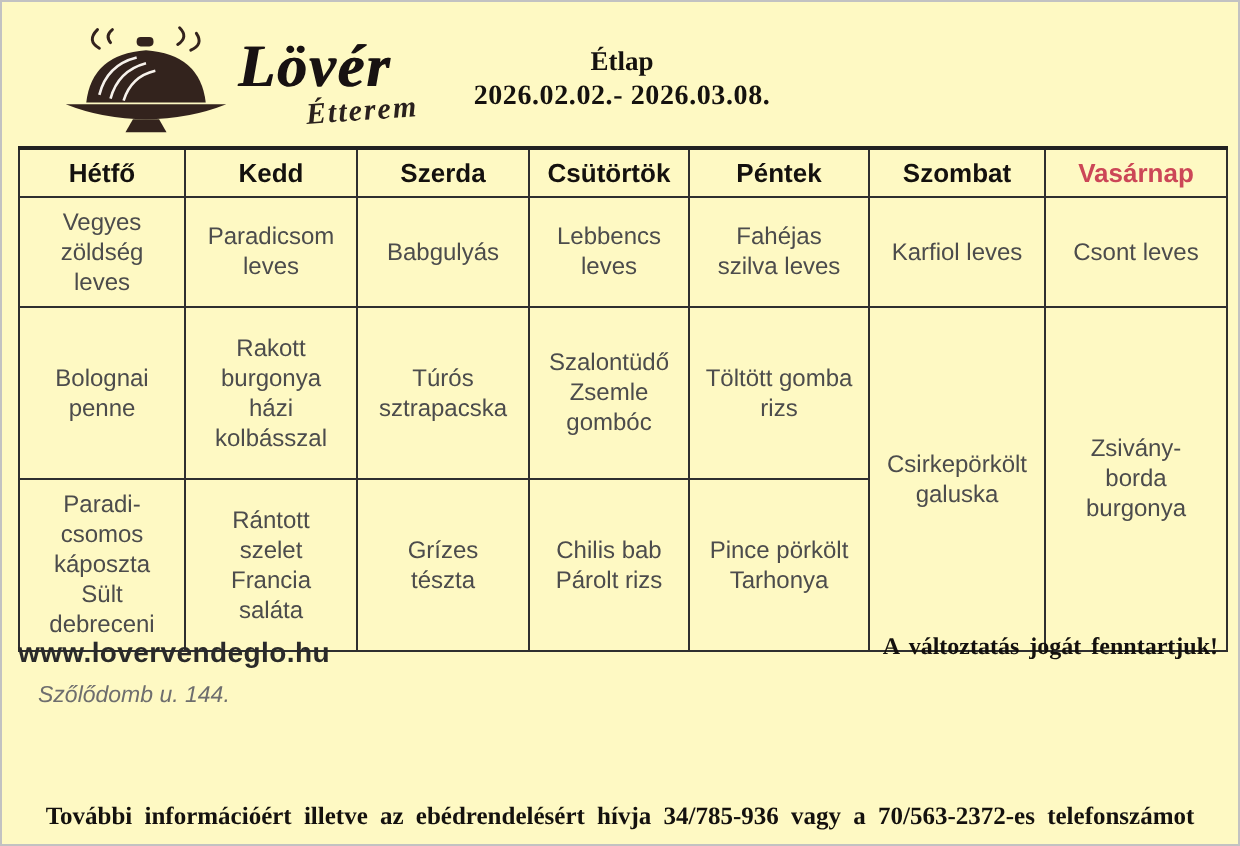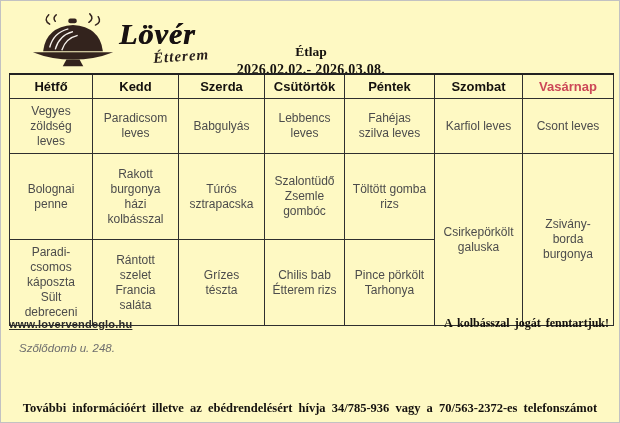--- a/index.html
+++ b/index.html
@@ -17,21 +17,21 @@
   .brand-name {
     font-family:"Liberation Serif", serif; font-style:italic; font-weight:bold;
     font-size:30px; color:#181212; letter-spacing:1px; line-height:26px;
     text-shadow:0.6px 0 #181212;
   }
   .brand-subtitle {
     font-family:"Liberation Serif", serif; font-style:italic; font-weight:bold;
     font-size:15px; color:#2a211d; margin-left:34px; margin-top:1px;
     transform:rotate(-4deg); letter-spacing:1px;
   }
-  .title-block { position:absolute; left:205px; top:22px; width:210px; text-align:center;margin-top:21px; }
+  .title-block { position:absolute; left:205px; top:22px; width:210px; text-align:center; }
   .page-title {
     font-family:"Liberation Serif", serif; font-weight:bold; font-size:13.5px; color:#15120f;
   }
   .date-range {
     font-family:"Liberation Serif", serif; font-weight:bold; font-size:14px; color:#15120f;
     margin-top:2px; letter-spacing:0.3px;
   }
 
   
   table.menu {
@@ -47,22 +47,22 @@
   table.menu td {
     font-size:12px; color:#4c4c4c; text-align:center; vertical-align:middle;
     padding:2px 3px; line-height:15px; white-space:pre-line;
   }
   tr.r1 td { height:50px; }
   tr.r2 td { height:81px; }
   tr.r3 td { height:81px; }
 
   
   .website {
-    position:absolute; left:8px; top:317px; font-size:11px; font-weight:bold;
-    color:#2a2a2a; text-decoration:underline; letter-spacing:0.2px;
+    position:absolute; left:8px; top:317px; font-size:14px; font-weight:bold;
+    color:#2a2a2a; letter-spacing:0.2px;
   }
   .rights {
     position:absolute; right:10px; top:315px; font-family:"Liberation Serif", serif;
     font-weight:bold; font-size:12px; color:#14110e; word-spacing:2px;
   }
   .address {
     position:absolute; left:18px; top:340px; font-style:italic; font-size:11.5px;
     color:#6e6e6e; line-height:15px;
   }
   .address .l1 { margin-left:14px; }
@@ -171,32 +171,32 @@
 káposzta
 Sült
 debreceni</td>
       <td>Rántott
 szelet
 Francia
 saláta</td>
       <td>Grízes
 tészta</td>
       <td>Chilis bab
-Étterem rizs</td>
+Párolt rizs</td>
       <td>Pince pörkölt
 Tarhonya</td>
     </tr>
   </tbody>
     </table>
 
   <div class="website">www.lovervendeglo.hu</div>
-  <div class="rights">A kolbásszal jogát fenntartjuk!</div>
+  <div class="rights">A változtatás jogát fenntartjuk!</div>
 
   <div class="address">
-    <div class="l2">Szőlődomb u. 248.</div>
+    <div class="l2">Szőlődomb u. 144.</div>
   </div>
 
   <div class="prices">
   </div>
 
   <div class="phone-info">További információért illetve az ebédrendelésért hívja 34/785-936 vagy a 70/563-2372-es telefonszámot</div>
 
 </div>
 
 </body></html>

